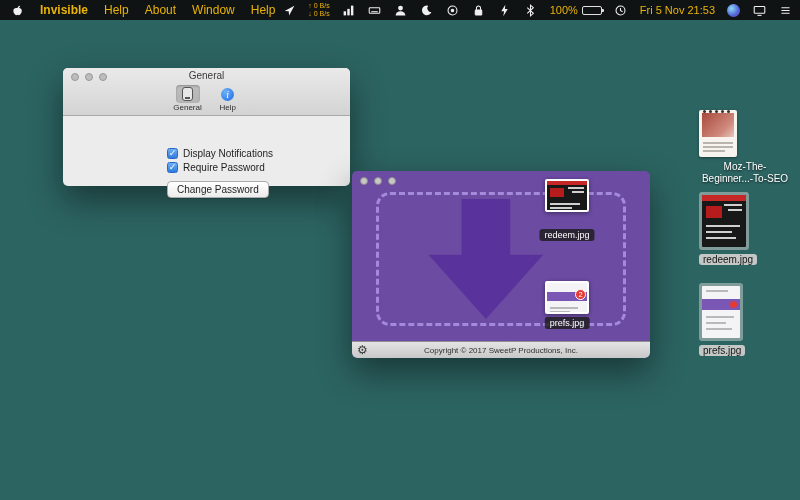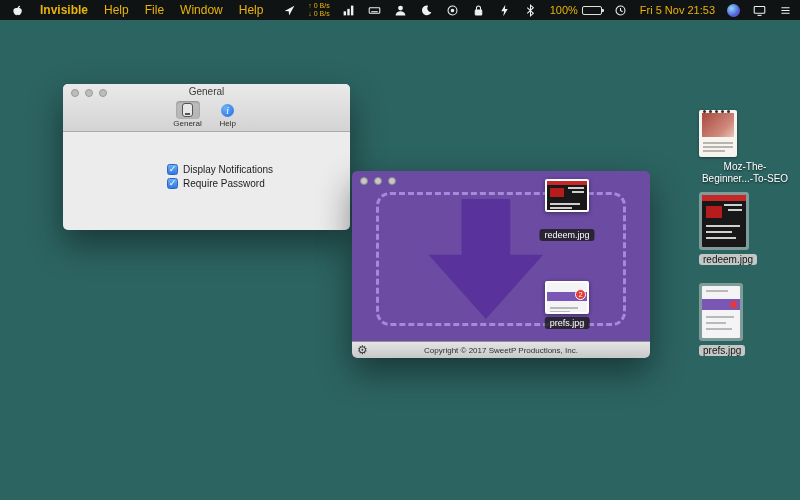--- a/index.html
+++ b/index.html
@@ -25,21 +25,21 @@
   .datetime { font-size:11px; white-space:nowrap; }
   .siri { width:13px; height:13px; border-radius:50%;
     background:radial-gradient(circle at 35% 35%, #8fd8f4, #4f62d8 60%, #a03fd0); }
 
   
   .window { position:absolute; border-radius:5px; box-shadow:0 14px 34px rgba(0,0,0,0.45); }
   .traffic { position:absolute; left:8px; display:flex; gap:6px; }
   .dot { width:8px; height:8px; border-radius:50%; background:#bdbdbd; border:1px solid #999; }
 
   
-  .prefs { left:63px; top:84px; width:287px; height:146px; background:#ececec; }
+  .prefs { left:63px; top:68px; width:287px; height:118px; background:#ececec; }
   .prefs .header { background:linear-gradient(#eaeaea,#d3d3d3); border-bottom:1px solid #a9a9a9;
     border-radius:5px 5px 0 0; padding-top:2px; position:relative; }
   .prefs .traffic { top:5px; }
   .prefs .title { text-align:center; font-size:10px; color:#3a3a3a; height:13px; }
   .toolbar { display:flex; justify-content:center; gap:14px; padding:2px 0 3px; }
   .tb-item { display:flex; flex-direction:column; align-items:center; font-size:8px; color:#2e2e2e; }
   .tb-iconbox { width:24px; height:18px; display:flex; align-items:center; justify-content:center; border-radius:4px; }
   .tb-iconbox.sel { background:rgba(0,0,0,0.16); box-shadow:inset 0 1px 2px rgba(0,0,0,0.25); }
   .dev-icon { width:11px; height:14px; border:1.5px solid #555; border-radius:3px; background:#e8e8e8; position:relative; }
   .dev-icon::after { content:""; position:absolute; left:2px; right:2px; bottom:1.5px; height:1.5px; background:#555; }
@@ -118,21 +118,21 @@
 
 <div class="menubar">
   <div class="mb-left">
     <span class="mb-ic">
       <svg viewBox="0 0 16 16">
           <path d="M8.2 4.3c.9-1.9 2.9-2.1 2.9-2.1s.2 1.9-1.4 2.6c1.6-.2 3.6.7 3.6 3.6 0 3-2.1 5.3-3.6 5.3-.8 0-1-.4-1.6-.4s-.8.4-1.6.4C5 13.7 2.9 11.4 2.9 8.4c0-2.9 2-3.8 3.6-3.6.7.1 1.2.4 1.7-.5z"></path>
         </svg>
     </span>
     <span class="app">Invisible</span>
     <span class="mb-item">Help</span>
-    <span class="mb-item">File</span>
+    <span class="mb-item">About</span>
     <span class="mb-item">Window</span>
     <span class="mb-item">Help</span>
   </div>
   <div class="mb-right">
     <span class="mb-ic">
       <svg viewBox="0 0 16 16">
           <path d="M14 2 L7.5 14 L7 9 L2 8.5 Z"></path>
         </svg>
     </span>
     <span class="net">
@@ -236,20 +236,21 @@
   </div>
   <div class="content">
     <div class="cb-row">
       <span class="checkbox">✓</span>
       <span>Display Notifications</span>
     </div>
     <div class="cb-row">
       <span class="checkbox">✓</span>
       <span>Require Password</span>
     </div>
+    <span class="btn">Change Password</span>
   </div>
 </div>
 
 <div class="window drop">
   <div class="traffic">
     <span class="dot"></span>
     <span class="dot"></span>
     <span class="dot"></span>
   </div>
 

